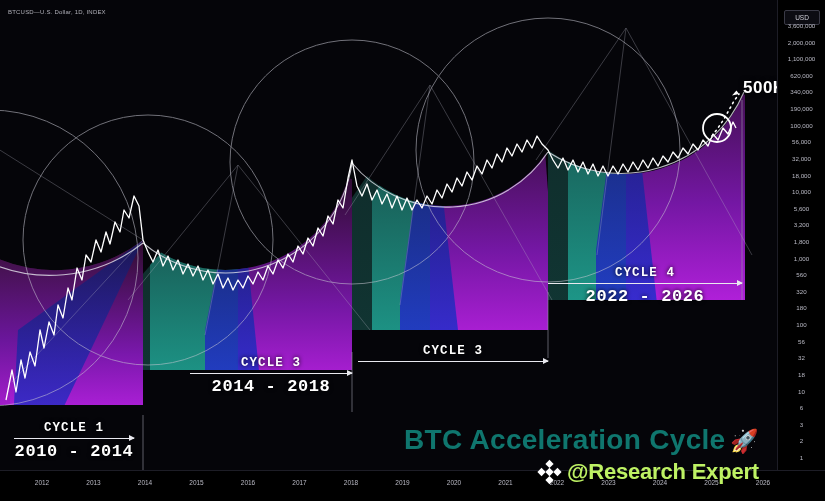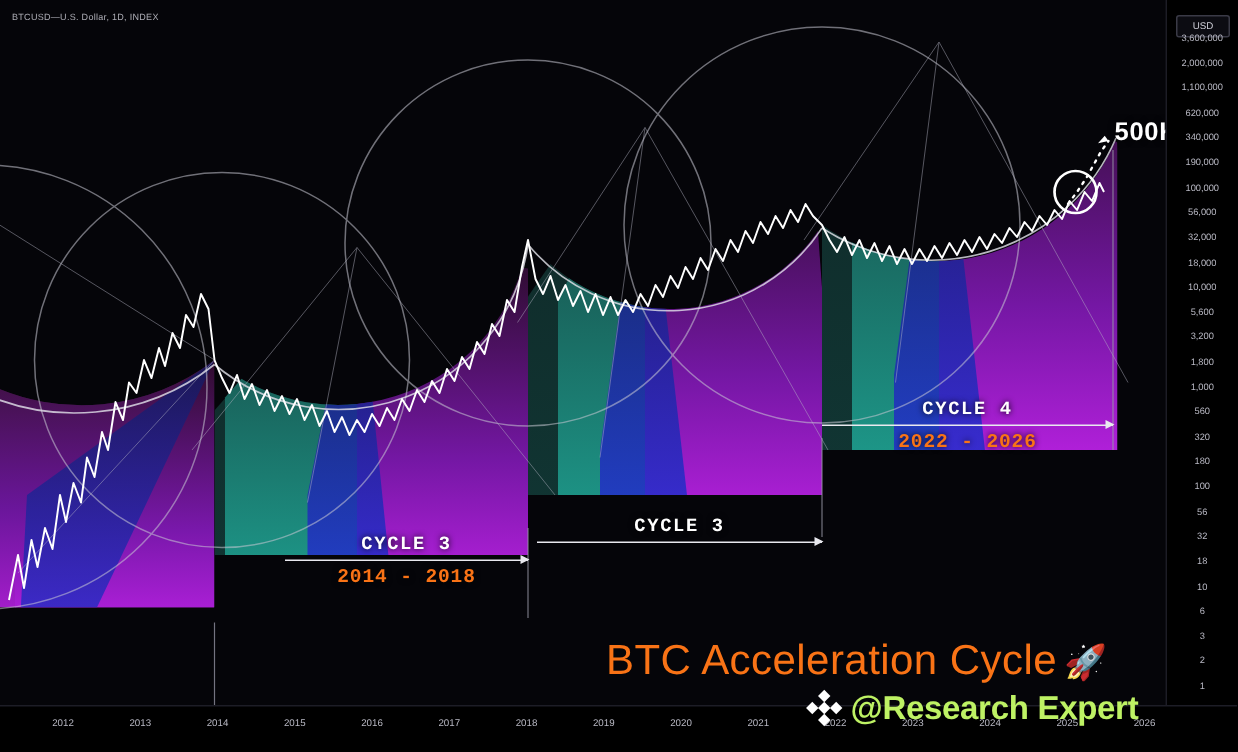--- a/index.html
+++ b/index.html
@@ -27,30 +27,30 @@
   
   .time-axis{position:absolute;left:0;top:470px;width:825px;height:31px;
      background:#000;border-top:1px solid #1d1d26;}
   .ttick{position:absolute;top:8px;font-size:6.5px;color:#b9b9c4;
      transform:translateX(-50%);white-space:nowrap;}
 
   
   .cyc{position:absolute;text-align:center;font-family:Liberation Mono, monospace;}
   .cyc .cl{font-size:12.5px;font-weight:700;letter-spacing:1.1px;color:#fff;
      margin-bottom:3px;text-shadow:0 0 4px #000;}
-  .cyc .cr{font-size:13px;font-weight:700;letter-spacing:.6px;color:#f97316;
+  .cyc .cr{font-size:17px;font-weight:700;letter-spacing:.6px;color:#ffffff;
      margin-top:3px;text-shadow:0 0 4px #000;}
   .cyc .bar{position:relative;height:1px;background:#e9e9ef;}
   .cyc .bar:after{content:"";position:absolute;right:-1px;top:-3px;
      border-left:6px solid #e9e9ef;border-top:3.5px solid transparent;
      border-bottom:3.5px solid transparent;}
 
   
-  .title{position:absolute;left:404px;top:424px;font-size:28px;font-weight:400;
-     letter-spacing:.3px;color:#f97316;white-space:nowrap;}
+  .title{position:absolute;left:404px;top:424px;font-size:28px;font-weight:700;
+     letter-spacing:.3px;color:#0f766e;white-space:nowrap;}
   .rocket{font-size:23px;margin-left:5px;}
   .wm{position:absolute;left:536px;top:459px;display:flex;align-items:center;
      gap:5px;white-space:nowrap;}
   .wm-txt{font-size:22px;font-weight:700;color:#bef264;letter-spacing:-.2px;}
 
   .k500{position:absolute;left:743px;top:78px;font-size:17px;font-weight:700;
      color:#fff;letter-spacing:.5px;text-shadow:0 0 5px #000;}
 </style>
 </head>
 <body>
@@ -239,20 +239,25 @@
         <div class="ttick" style="left: 454px;">2020</div>
         <div class="ttick" style="left: 505.5px;">2021</div>
         <div class="ttick" style="left: 557px;">2022</div>
         <div class="ttick" style="left: 608.5px;">2023</div>
         <div class="ttick" style="left: 660px;">2024</div>
         <div class="ttick" style="left: 711.5px;">2025</div>
         <div class="ttick" style="left: 763px;">2026</div>
       </div>
   </div>
 
+  <div class="cyc" style="left:14px;top:421px;width:120px;">
+    <div class="cl">CYCLE 1</div>
+    <div class="bar"></div>
+    <div class="cr">2010 - 2014</div>
+  </div>
 
   <div class="cyc" style="left:190px;top:356px;width:162px;">
     <div class="cl">CYCLE 3</div>
     <div class="bar"></div>
     <div class="cr">2014 - 2018</div>
   </div>
 
   <div class="cyc" style="left:358px;top:318px;width:190px;margin-top:26px;">
     <div class="cl">CYCLE 3</div>
     <div class="bar"></div>

